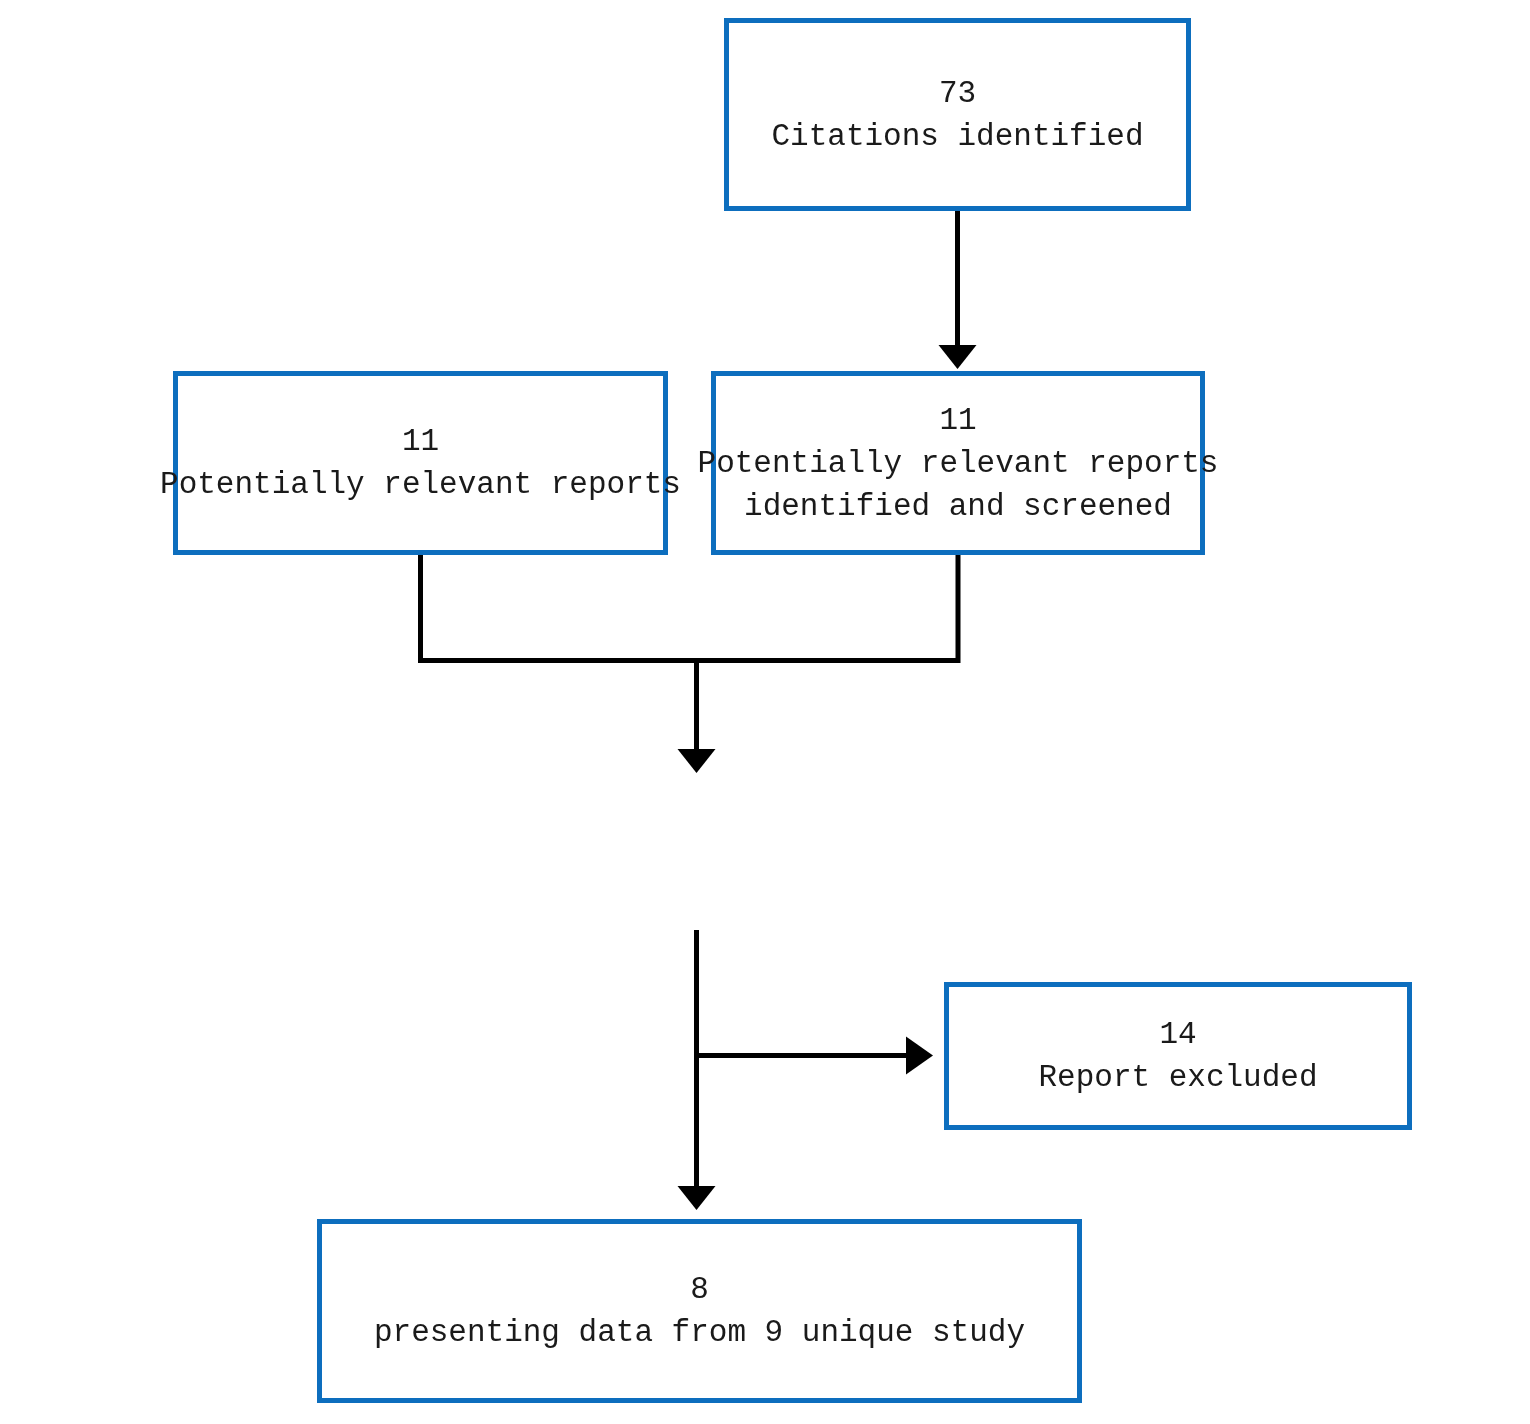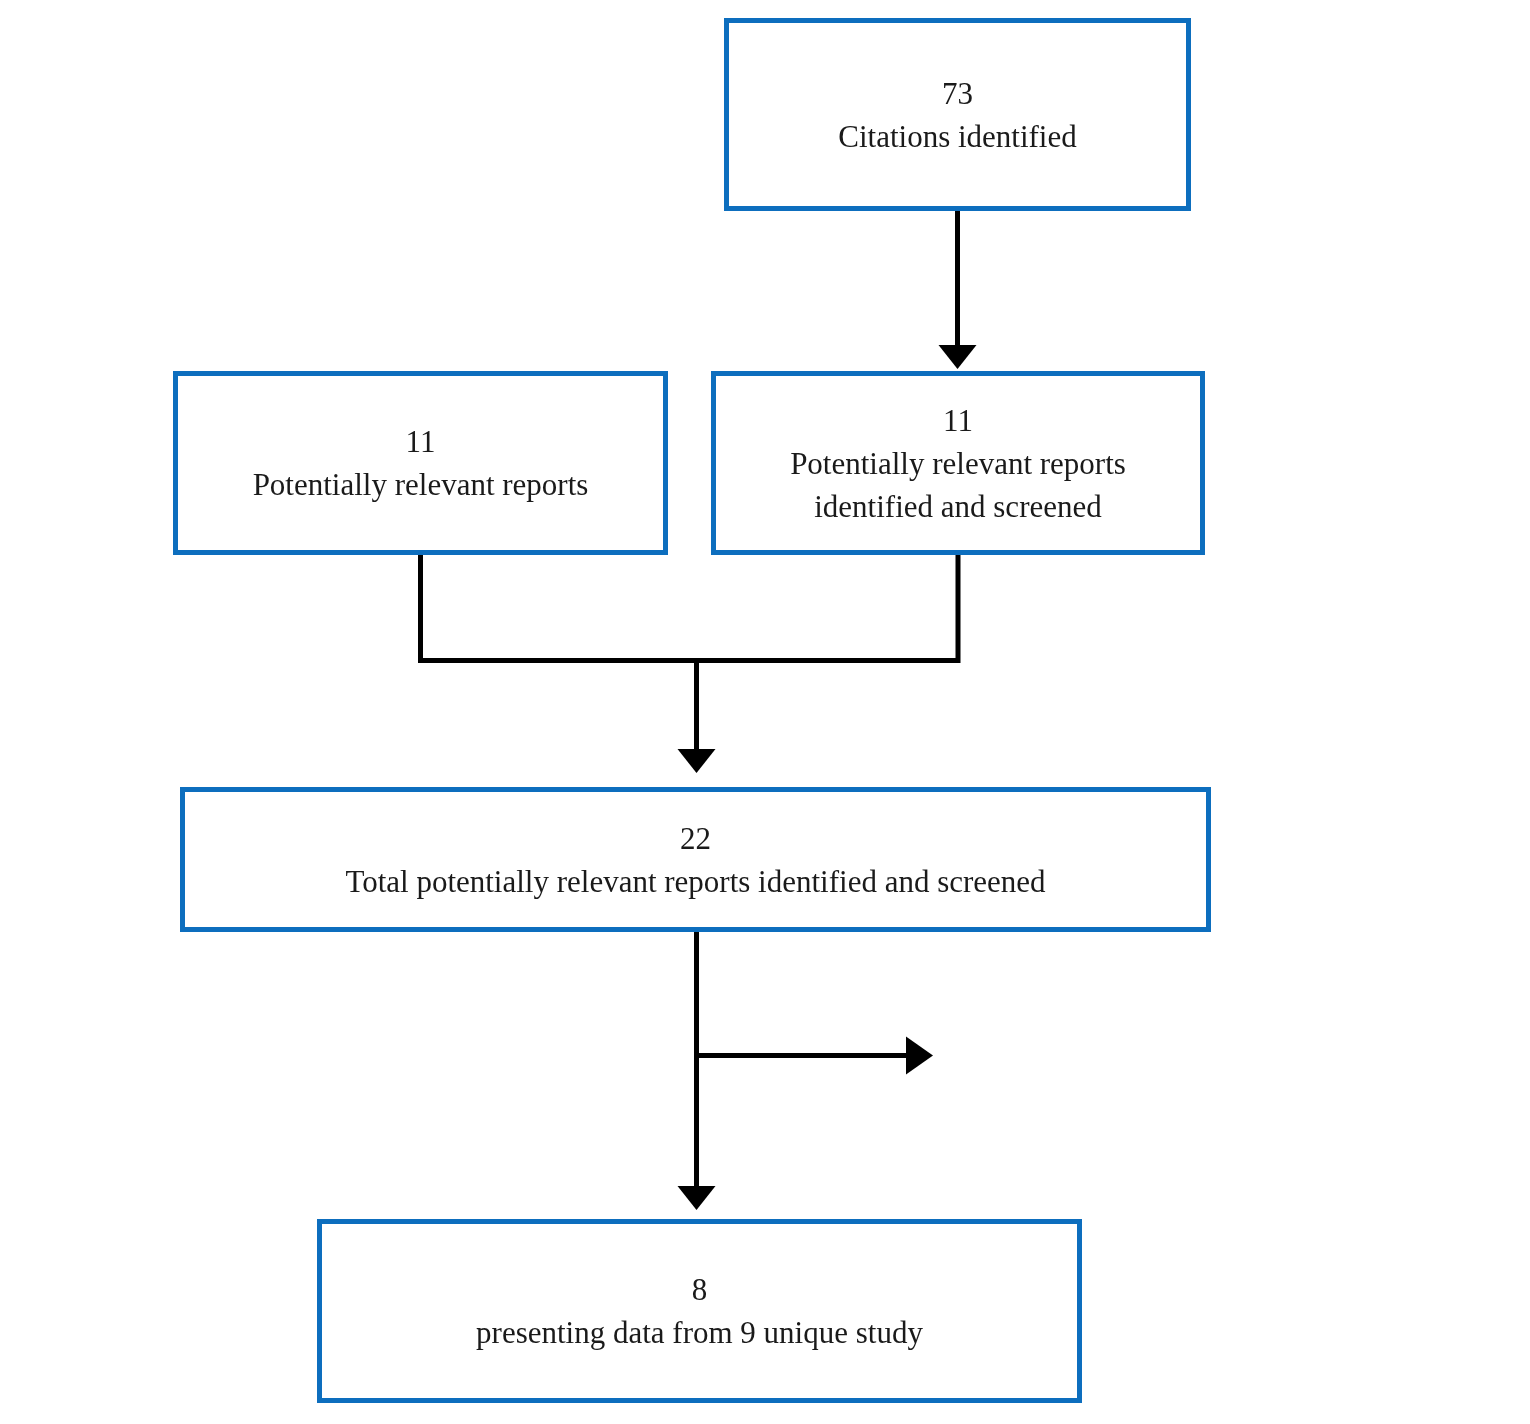--- a/index.html
+++ b/index.html
@@ -10,21 +10,21 @@
   html, body {
     margin: 0;
     padding: 0;
     background: #ffffff;
   }
   .canvas {
     position: relative;
     width: 1530px;
     height: 1424px;
     background: #ffffff;
-    font-family: Liberation Serif, serif;
+    font-family: Liberation Mono, monospace;
     overflow: hidden;
   }
   .box {
     position: absolute;
     box-sizing: border-box;
     border: 5px solid var(--accent);
     background: #ffffff;
     display: flex;
     flex-direction: column;
     align-items: center;
@@ -98,24 +98,24 @@
     <div class="count">11</div>
     <div class="line">Potentially relevant reports</div>
   </div>
 
   <div class="box" style="left:711px; top:371px; width:494px; height:184px;">
     <div class="count">11</div>
     <div class="line">Potentially relevant reports</div>
     <div class="line">identified and screened</div>
   </div>
 
-  <div class="box" style="left:180px; top:787px; width:1031px; height:145px;">
-    <div class="count">22</div>
-    <div class="line">Total potentially relevant reports identified and screened</div>
+
+  <div class="box" style="left:944px; top:982px; width:468px; height:148px;">
+    <div class="count">14</div>
+    <div class="line">Report excluded</div>
   </div>
-
 
   <div class="box" style="left:317px; top:1219px; width:765px; height:184px;">
     <div class="count">8</div>
     <div class="line">presenting data from 9 unique study</div>
   </div>
 
 </div>
 
 </body></html>

